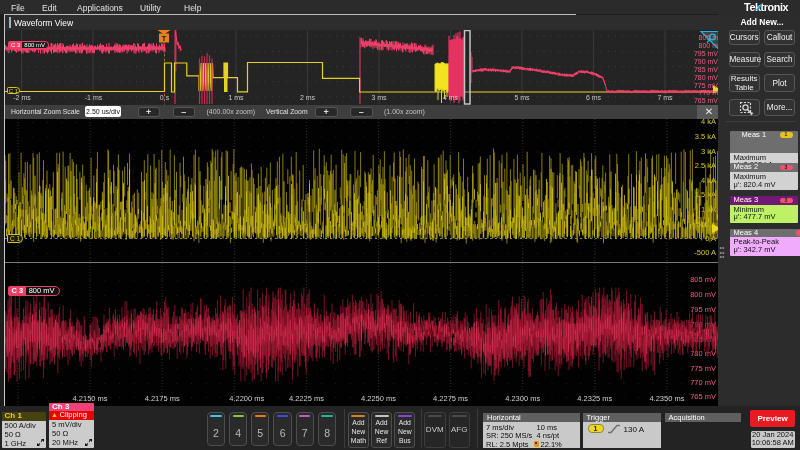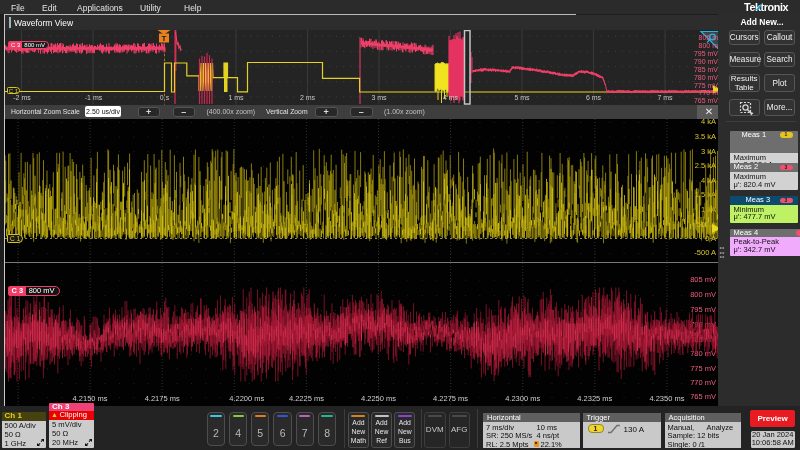--- a/index.html
+++ b/index.html
@@ -177,21 +177,21 @@
 <div style="background:#6e6e6e;color:#fff;font-size:7.5px;height:22px;line-height:8.5px;padding-left:12px;position:relative;border-radius:1px 1px 0 0">Meas 1
 <div style="position:absolute;right:5px;top:1.5px;width:13px;height:5.5px;border-radius:3px;background:#e8c31e;color:#222;font-size:5px;line-height:5.5px;text-align:center;font-weight:bold">1</div></div>
 <div style="background:#d2d2d2;color:#111;font-size:7.5px;padding:1px 0 2px 4px;line-height:7.8px;border-radius:0 0 1px 1px">Maximum<br>μ′: 2.003 kA</div>
     </div>
     <div style="position:absolute;left:729.5px;top:163.3px;width:68px">
 <div style="background:#6e6e6e;color:#fff;font-size:7.5px;height:8.5px;line-height:8.5px;padding-left:4px;position:relative;border-radius:1px 1px 0 0">Meas 2
 <div style="position:absolute;right:5px;top:1.5px;width:13px;height:5.5px;border-radius:3px;background:#f0506e;color:#222;font-size:5px;line-height:5.5px;text-align:center;font-weight:bold">3</div></div>
 <div style="background:#d2d2d2;color:#111;font-size:7.5px;padding:1px 0 2px 4px;line-height:7.8px;border-radius:0 0 1px 1px">Maximum<br>μ′: 820.4 mV</div>
     </div>
     <div style="position:absolute;left:729.5px;top:196.0px;width:68px">
-<div style="background:#0c4a6e;color:#fff;font-size:7.5px;height:8.5px;line-height:8.5px;padding-left:16px;position:relative;border-radius:1px 1px 0 0">Meas 3
+<div style="background:#701a75;color:#fff;font-size:7.5px;height:8.5px;line-height:8.5px;padding-left:4px;position:relative;border-radius:1px 1px 0 0">Meas 3
 <div style="position:absolute;right:5px;top:1.5px;width:13px;height:5.5px;border-radius:3px;background:#f0506e;color:#222;font-size:5px;line-height:5.5px;text-align:center;font-weight:bold">3</div></div>
 <div style="background:#bef264;color:#111;font-size:7.5px;padding:1px 0 2px 4px;line-height:7.8px;border-radius:0 0 1px 1px">Minimum<br>μ′: 477.7 mV</div>
     </div>
     <div style="position:absolute;left:729.5px;top:228.7px;width:84px">
 <div style="background:#6e6e6e;color:#fff;font-size:7.5px;height:8.5px;line-height:8.5px;padding-left:4px;position:relative;border-radius:1px 1px 0 0">Meas 4
 <div style="position:absolute;right:5px;top:1.5px;width:13px;height:5.5px;border-radius:3px;background:#f0506e;color:#222;font-size:5px;line-height:5.5px;text-align:center;font-weight:bold">3</div></div>
 <div style="background:#f0abfc;color:#111;font-size:7.5px;padding:1px 7px 2px 4px;line-height:7.8px;border-radius:0 0 1px 1px">Peak-to-Peak<br>μ′: 342.7 mV</div>
     </div>
 
 <div class="abs" style="left:719.5px;top:246px;width:4px;height:15px;color:#909090;font-size:7px;line-height:4.5px;letter-spacing:0">••<br>••<br>••</div>
@@ -261,23 +261,17 @@
 <div class="abs" style="left:5px;top:2.5px;width:16px;height:8.5px;background:#f2d42a;border:1px solid #8a8a30;border-radius:4px;color:#222;font-size:7px;line-height:7.5px;text-align:center;font-weight:bold">1</div>
 <svg width="14" height="11" style="position:absolute;left:24px;top:1.5px">
           <path d="M1 9.5h3l6-7h3" stroke="#707070" stroke-width="1.4" fill="none"></path>
         </svg>
 <div class="abs" style="left:41px;top:3px;font-size:8px">130 A</div>
 </div>
     </div>
 
 <div class="panel" style="left:664.5px;width:76px">
 <div class="hd">Acquisition</div>
-<div class="bd">
-<div class="abs" style="left:3px;top:1px">Manual,</div>
-        <div class="abs" style="left:42px;top:1px">Analyze</div>
-<div class="abs" style="left:3px;top:9.5px">Sample: 12 bits</div>
-<div class="abs" style="left:3px;top:18px">Single: 0 /1</div>
-</div>
     </div>
 
 <div class="abs" style="left:750px;top:410px;width:45px;height:17px;background:#e81b23;border-radius:2px;color:#fff;font-weight:bold;font-size:8px;line-height:17px;text-align:center">Preview</div>
 <div class="abs" style="left:750.5px;top:430.5px;width:44.5px;height:17px;background:#c9c9c9;border-radius:1.5px;color:#111;font-size:7.5px;line-height:8.3px;text-align:center;padding-top:0.5px">20 Jan 2024<br>10:06:58 AM</div>
 
 </div>
 </body></html>

